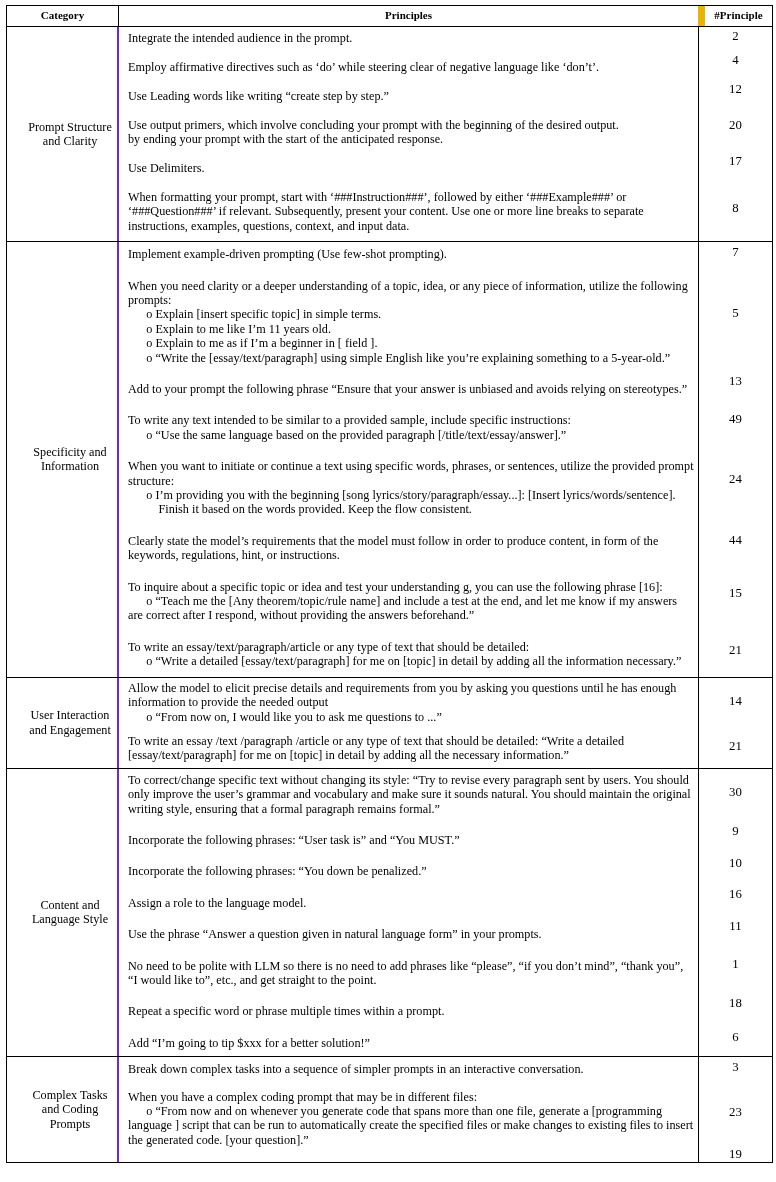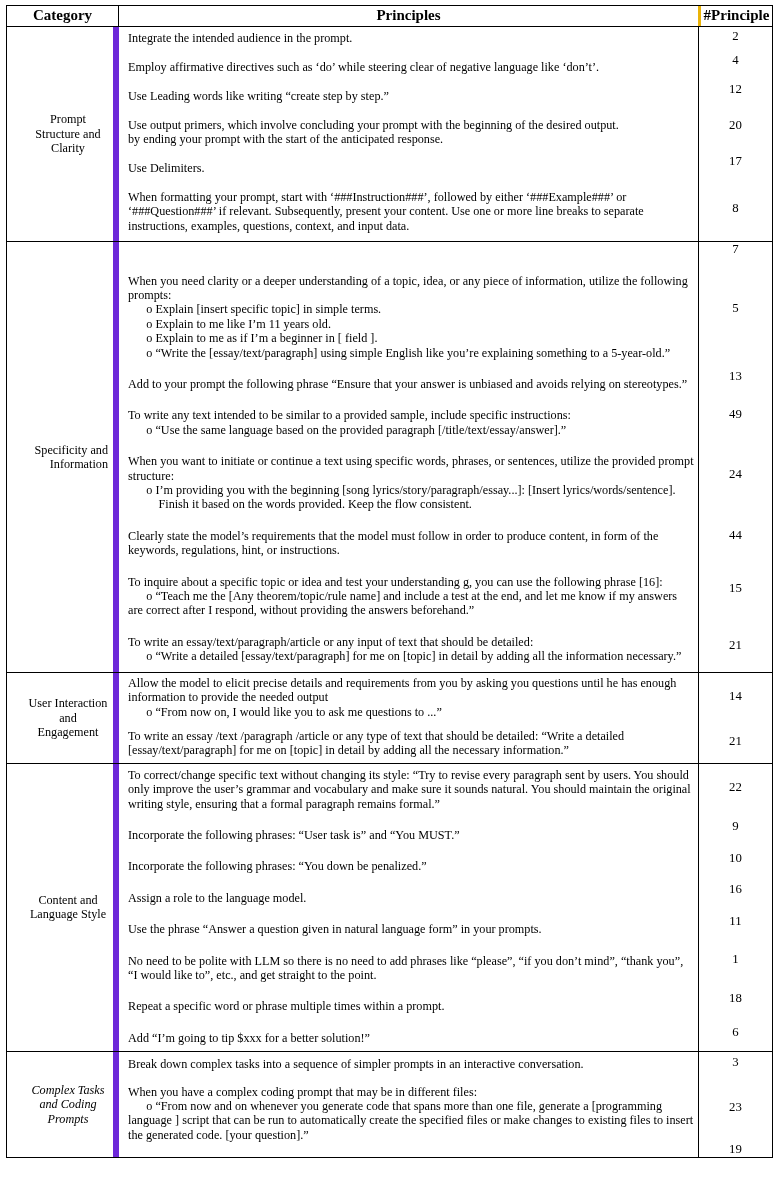--- a/index.html
+++ b/index.html
@@ -8,32 +8,32 @@
     position: relative; width: 776px; height: 1182px;
     font-family: "Liberation Serif", "DejaVu Serif", serif;
     color: #000;
   }
   .ptable {
     position: absolute; left: 6px; top: 5px; width: 767px;
     border: 1.5px solid #000;
   }
   .thead {
     display: grid; grid-template-columns: 112px 1fr 74px;
-    font-weight: bold; font-size: 15px; line-height: 15px;
+    font-weight: bold; font-size: 11px; line-height: 15px;
   }
   .th { text-align: center; padding: 2px 2px 3px 2px; }
   .th-cat { border-right: 1px solid #000; }
-  .th-num { border-left: 3px solid #eab308; }
+  .th-num { border-left: 7px solid #eab308; }
   .section {
     display: grid; grid-template-columns: 112px 1fr 74px;
     border-top: 1px solid #000;
     font-size: 12.2px; line-height: 14.4px;
   }
   .cat {
-    grid-column: 1; border-right: 6px solid #6d28d9;
+    grid-column: 1; border-right: 2px solid #6d28d9;
     display: flex; align-items: center; justify-content: center;
     text-align: center; padding: 3px 5px; margin-left: 16px;
   }
   .ptext {
     grid-column: 2;
     white-space: pre-wrap;
     padding: var(--gap) 4px 0 9px;
   }
   .ptext.first { padding-top: var(--pt); }
   .ptext.last  { padding-bottom: var(--pb); }
@@ -69,21 +69,22 @@
           <div class="pnum">12</div>
           <div class="ptext">Use output primers, which involve concluding your prompt with the beginning of the desired output.
 by ending your prompt with the start of the anticipated response.</div>
           <div class="pnum">20</div>
           <div class="ptext">Use Delimiters.</div>
           <div class="pnum">17</div>
           <div class="ptext last">When formatting your prompt, start with ‘###Instruction###’, followed by either ‘###Example###’ or ‘###Question###’ if relevant. Subsequently, present your content. Use one or more line breaks to separate instructions, examples, questions, context, and input data.</div>
           <div class="pnum">8</div>
         </div>
         <div class="section s2">
-          <div class="cat" style="grid-row: 1 / span 8; text-align: right;">Specificity and Information</div>
+          <div class="cat" style="grid-row: 1 / span 8;">Specificity and Information</div>
+          <div class="ptext first">Implement example-driven prompting (Use few-shot prompting).</div>
           <div class="pnum">7</div>
           <div class="ptext">When you need clarity or a deeper understanding of a topic, idea, or any piece of information, utilize the following prompts:
       o Explain [insert specific topic] in simple terms.
       o Explain to me like I’m 11 years old.
       o Explain to me as if I’m a beginner in [ field ].
       o “Write the [essay/text/paragraph] using simple English like you’re explaining something to a 5-year-old.”</div>
           <div class="pnum">5</div>
           <div class="ptext">Add to your prompt the following phrase “Ensure that your answer is unbiased and avoids relying on stereotypes.”</div>
           <div class="pnum">13</div>
           <div class="ptext">To write any text intended to be similar to a provided sample, include specific instructions:
@@ -91,53 +92,53 @@
           <div class="pnum">49</div>
           <div class="ptext">When you want to initiate or continue a text using specific words, phrases, or sentences, utilize the provided prompt structure:
       o I’m providing you with the beginning [song lyrics/story/paragraph/essay...]: [Insert lyrics/words/sentence].
           Finish it based on the words provided. Keep the flow consistent.</div>
           <div class="pnum">24</div>
           <div class="ptext">Clearly state the model’s requirements that the model must follow in order to produce content, in form of the keywords, regulations, hint, or instructions.</div>
           <div class="pnum">44</div>
           <div class="ptext">To inquire about a specific topic or idea and test your understanding g, you can use the following phrase [16]:
       o “Teach me the [Any theorem/topic/rule name] and include a test at the end, and let me know if my answers are correct after I respond, without providing the answers beforehand.”</div>
           <div class="pnum">15</div>
-          <div class="ptext last">To write an essay/text/paragraph/article or any input of text that should be detailed:
+          <div class="ptext last">To write an essay/text/paragraph/article or any type of text that should be detailed:
       o “Write a detailed [essay/text/paragraph] for me on [topic] in detail by adding all the information necessary.”</div>
           <div class="pnum">21</div>
         </div>
         <div class="section s3">
           <div class="cat" style="grid-row: 1 / span 2;">User Interaction and Engagement</div>
           <div class="ptext first">Allow the model to elicit precise details and requirements from you by asking you questions until he has enough information to provide the needed output
       o “From now on, I would like you to ask me questions to ...”</div>
           <div class="pnum">14</div>
           <div class="ptext last">To write an essay /text /paragraph /article or any type of text that should be detailed: “Write a detailed [essay/text/paragraph] for me on [topic] in detail by adding all the necessary information.”</div>
           <div class="pnum">21</div>
         </div>
         <div class="section s4">
           <div class="cat" style="grid-row: 1 / span 8;">Content and Language Style</div>
           <div class="ptext first">To correct/change specific text without changing its style: “Try to revise every paragraph sent by users. You should only improve the user’s grammar and vocabulary and make sure it sounds natural. You should maintain the original writing style, ensuring that a formal paragraph remains formal.”</div>
-          <div class="pnum">22</div>
+          <div class="pnum">30</div>
           <div class="ptext">Incorporate the following phrases: “User task is” and “You MUST.”</div>
           <div class="pnum">9</div>
           <div class="ptext">Incorporate the following phrases: “You down be penalized.”</div>
           <div class="pnum">10</div>
           <div class="ptext">Assign a role to the language model.</div>
           <div class="pnum">16</div>
           <div class="ptext">Use the phrase “Answer a question given in natural language form” in your prompts.</div>
           <div class="pnum">11</div>
           <div class="ptext">No need to be polite with LLM so there is no need to add phrases like “please”, “if you don’t mind”, “thank you”, “I would like to”, etc., and get straight to the point.</div>
           <div class="pnum">1</div>
           <div class="ptext">Repeat a specific word or phrase multiple times within a prompt.</div>
           <div class="pnum">18</div>
           <div class="ptext last">Add “I’m going to tip $xxx for a better solution!”</div>
           <div class="pnum">6</div>
         </div>
         <div class="section s5">
-          <div class="cat" style="grid-row: 1 / span 3; font-style: italic;">Complex Tasks and Coding Prompts</div>
+          <div class="cat" style="grid-row: 1 / span 3;">Complex Tasks and Coding Prompts</div>
           <div class="ptext first">Break down complex tasks into a sequence of simpler prompts in an interactive conversation.</div>
           <div class="pnum">3</div>
           <div class="ptext">When you have a complex coding prompt that may be in different files:
       o “From now and on whenever you generate code that spans more than one file, generate a [programming language ] script that can be run to automatically create the specified files or make changes to existing files to insert the generated code. [your question].”</div>
           <div class="pnum">23</div>
           <div class="pnum">19</div>
         </div>
       </div>
   </div>
 </div>

